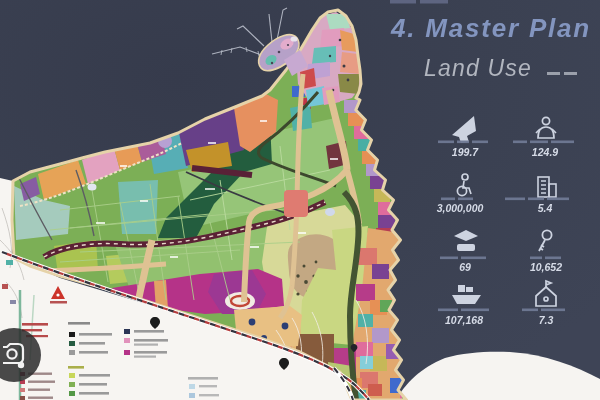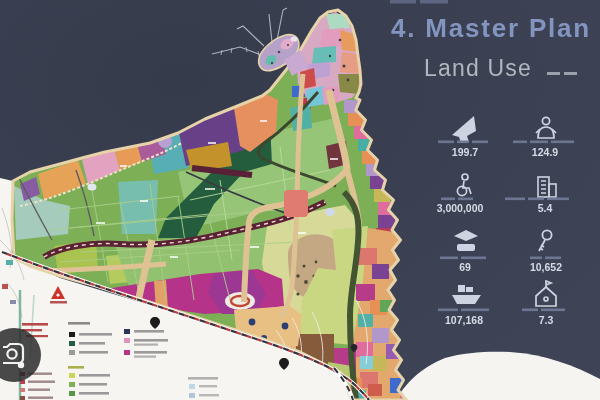--- a/index.html
+++ b/index.html
@@ -1,16 +1,16 @@
 <!DOCTYPE html>
 <html><head>
 <meta charset="utf-8">
 <style>
   html,body{margin:0;padding:0;width:600px;height:400px;overflow:hidden;background:#3a4053;font-family:"Liberation Sans",sans-serif;}
-  #stage{position:relative;width:600px;height:400px;filter:blur(0.7px) saturate(0.9);}
+  #stage{position:relative;width:600px;height:400px;filter:blur(0.7px) saturate(0.9);font-style:italic;}
 </style>
 </head>
 <body>
 <div id="stage">
 <svg width="600" height="400" viewBox="0 0 600 400" xmlns="http://www.w3.org/2000/svg">
 <defs>
   <radialGradient id="seagrad" cx="30%" cy="20%" r="90%">
     <stop offset="0%" stop-color="#353b4e"></stop>
     <stop offset="60%" stop-color="#3a4154"></stop>
     <stop offset="100%" stop-color="#3d4458"></stop>

